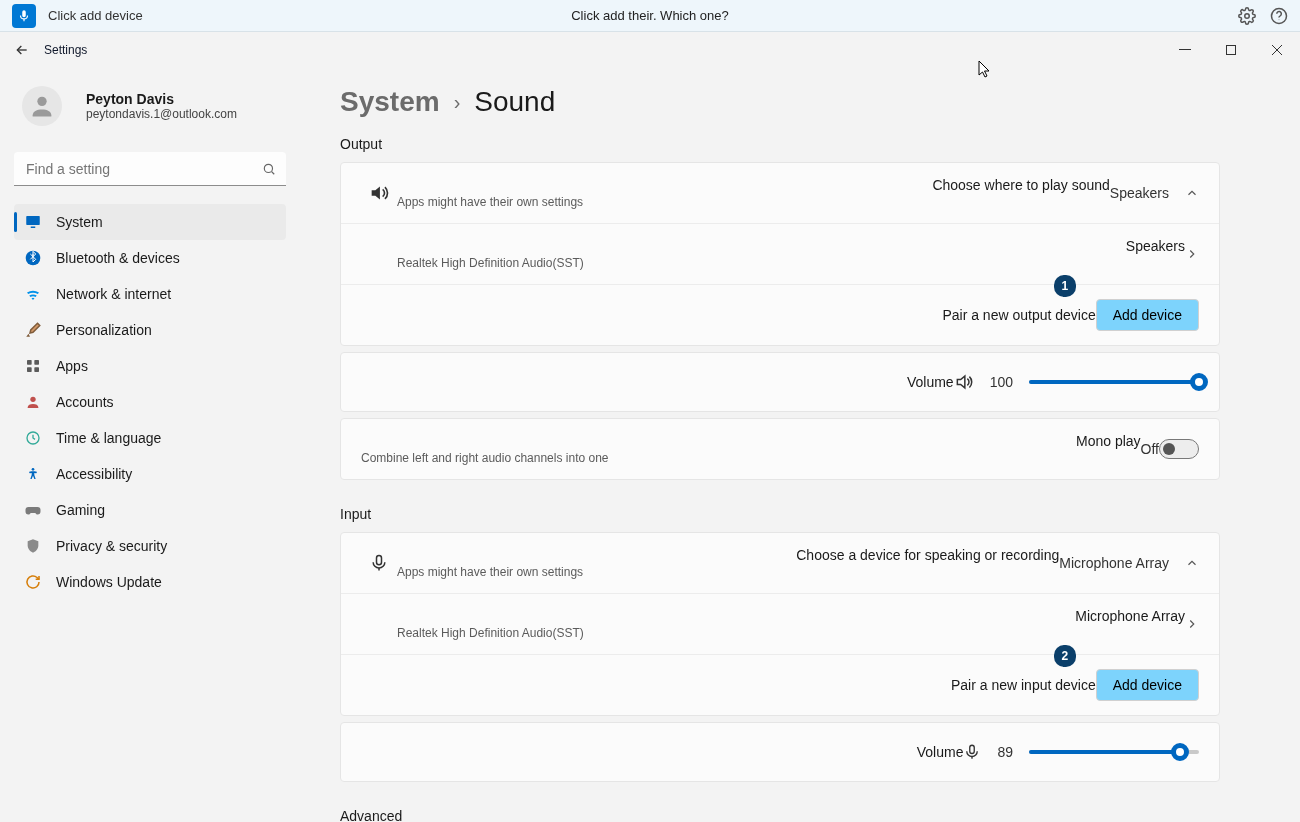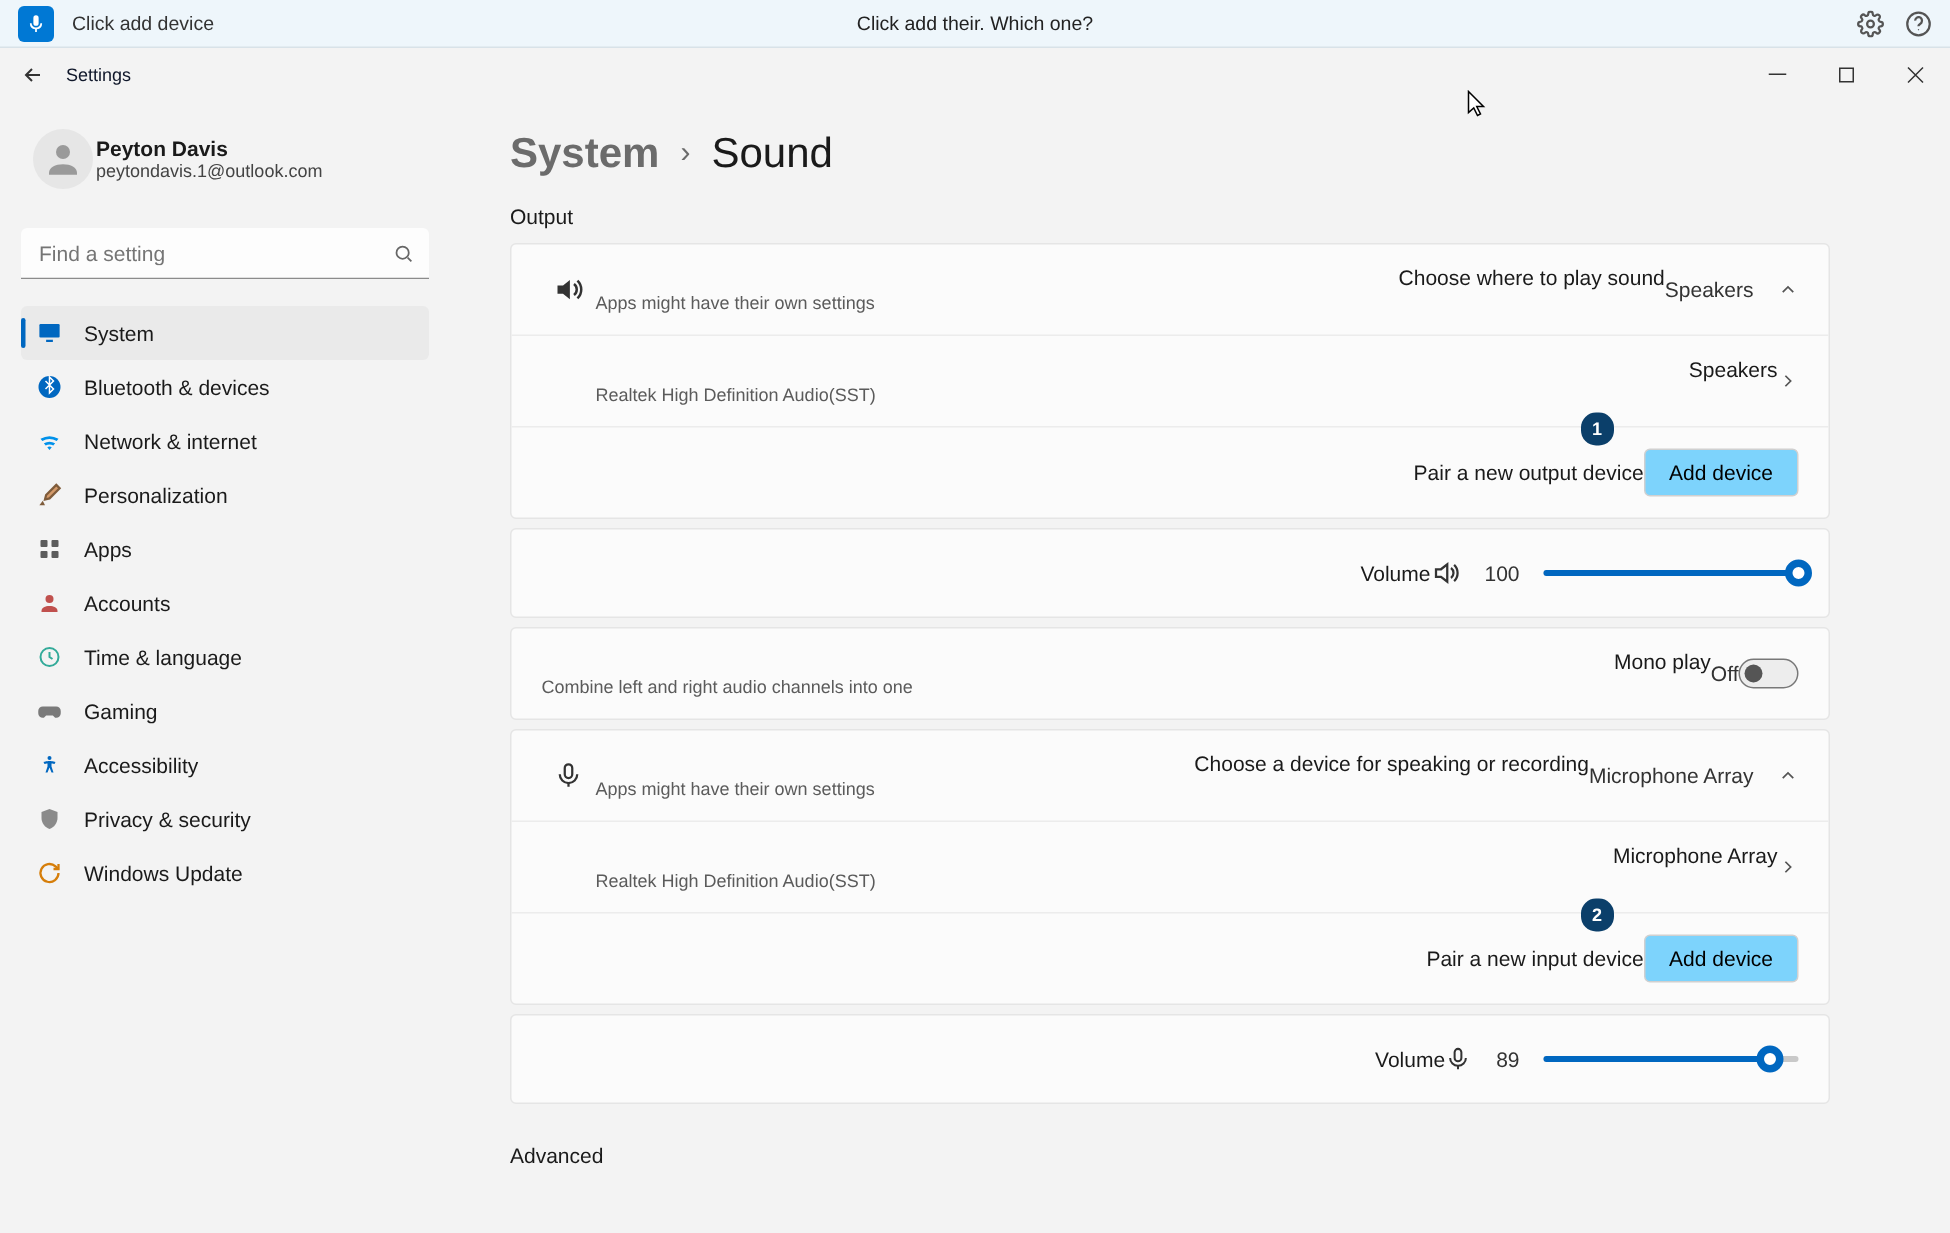--- a/index.html
+++ b/index.html
@@ -65,21 +65,21 @@
   
   .app {
     display: flex;
     height: calc(822px - 32px - 36px);
   }
   .sidebar {
     width: 300px;
     padding: 10px 14px 10px 14px;
   }
   .profile {
-    display: flex; align-items: center; gap: 2px;
+    display: flex; align-items: center; gap: 24px;
     padding: 8px 8px 20px 8px;
   }
   .avatar {
     width: 40px; height: 40px; border-radius: 50%;
     background: #e6e6e6;
     display: flex; align-items: center; justify-content: center;
     color: #888;
   }
   .profile-name { font-weight: 600; font-size: 14px; }
   .profile-email { font-size: 12px; color: #444; }
@@ -380,34 +380,34 @@
         <span class="nav-icon">
             <svg width="16" height="16" viewBox="0 0 24 24" fill="none" stroke="#3a9" stroke-width="2">
               <circle cx="12" cy="12" r="9"></circle>
               <path d="M12 7v5l3 2"></path>
             </svg>
           </span>
         <span>Time &amp; language</span>
       </div>
       <div class="nav-item">
         <span class="nav-icon">
-            <svg width="18" height="18" viewBox="0 0 24 24" fill="#7a7a7a">
-              <path d="M6 8h12a4 4 0 0 1 4 4v2a4 4 0 0 1-4 4h-1l-2-2h-6l-2 2H6a4 4 0 0 1-4-4v-2a4 4 0 0 1 4-4z"></path>
-            </svg>
-          </span>
-        <span>Gaming</span>
-      </div>
-      <div class="nav-item">
-        <span class="nav-icon">
             <svg width="16" height="16" viewBox="0 0 24 24" fill="#0067c0">
               <circle cx="12" cy="5" r="2"></circle>
               <path d="M12 8c-3 0-6 1-6 1l1 2s2-.5 3-.5v3l-2 6h2l2-5 2 5h2l-2-6v-3c1 0 3 .5 3 .5l1-2s-3-1-6-1z"></path>
             </svg>
           </span>
         <span>Accessibility</span>
+      </div>
+      <div class="nav-item">
+        <span class="nav-icon">
+            <svg width="18" height="18" viewBox="0 0 24 24" fill="#7a7a7a">
+              <path d="M6 8h12a4 4 0 0 1 4 4v2a4 4 0 0 1-4 4h-1l-2-2h-6l-2 2H6a4 4 0 0 1-4-4v-2a4 4 0 0 1 4-4z"></path>
+            </svg>
+          </span>
+        <span>Gaming</span>
       </div>
       <div class="nav-item">
         <span class="nav-icon">
             <svg width="16" height="16" viewBox="0 0 24 24" fill="#8a8a8a">
               <path d="M12 2l8 3v6c0 5-3.4 9.4-8 11-4.6-1.6-8-6-8-11V5l8-3z"></path>
             </svg>
           </span>
         <span>Privacy &amp; security</span>
       </div>
       <div class="nav-item">
@@ -509,20 +509,21 @@
           <div class="toggle-wrap">
             <span>Off</span>
             <div class="toggle">
                 <div class="toggle-knob"></div>
               </div>
           </div>
         </div>
       </div>
     </div>
 
+    <div class="section-header" style="margin-top:26px;">Input</div>
 
     <div class="card-group">
       <div class="card-row">
         <div class="row-icon">
           <svg width="20" height="20" viewBox="0 0 24 24" fill="none" stroke="#333" stroke-width="1.8">
               <rect x="9" y="3" width="6" height="11" rx="3"></rect>
               <path d="M5 11a7 7 0 0 0 14 0"></path>
               <path d="M12 18v3"></path>
             </svg>
         </div>

